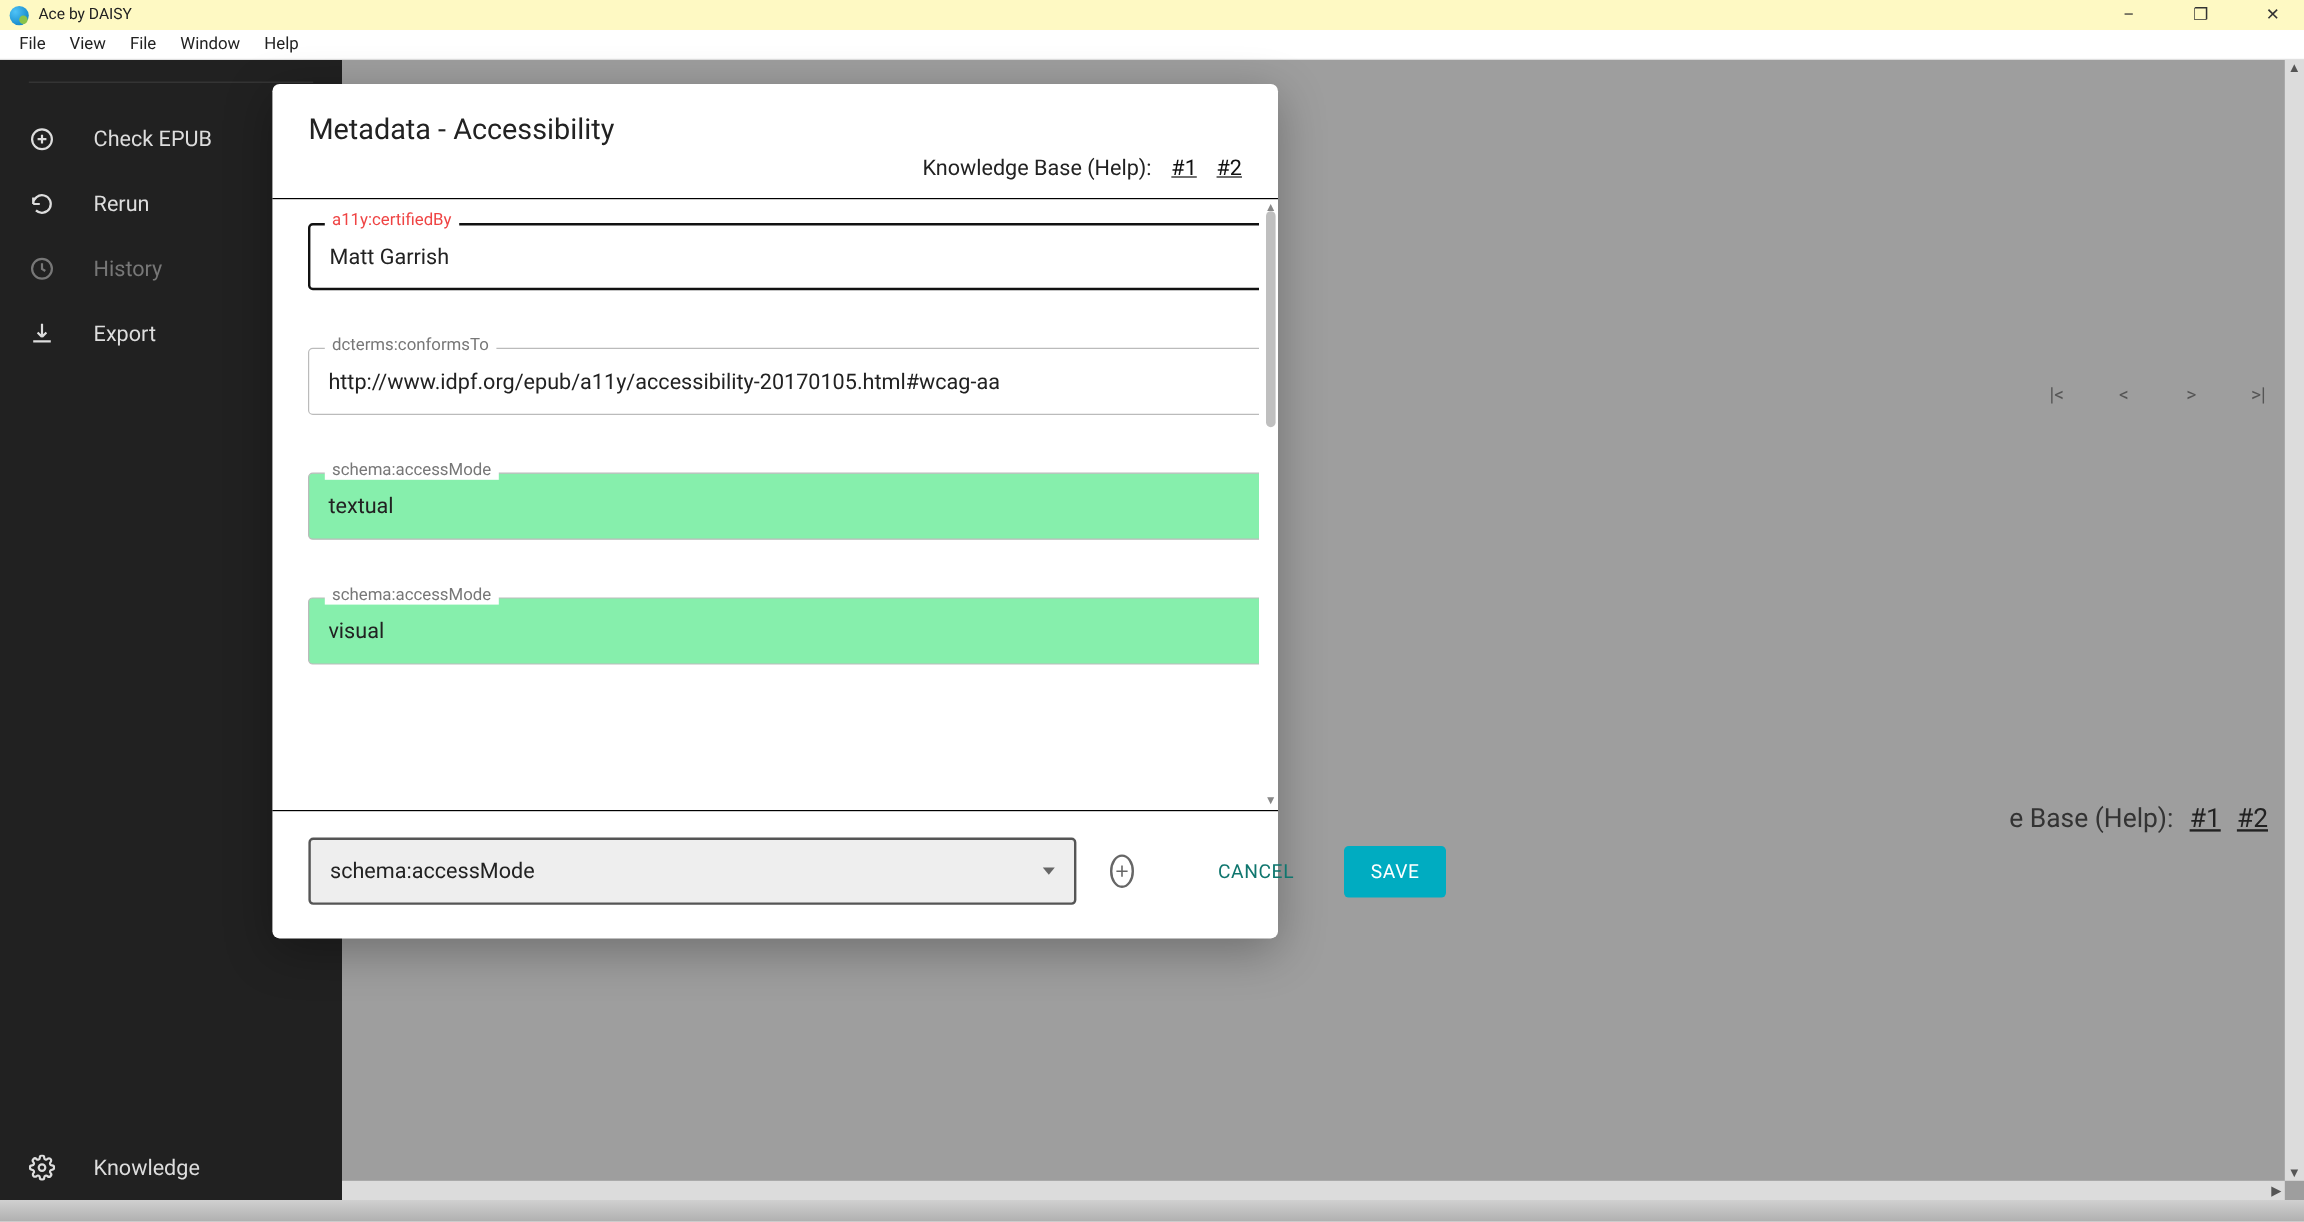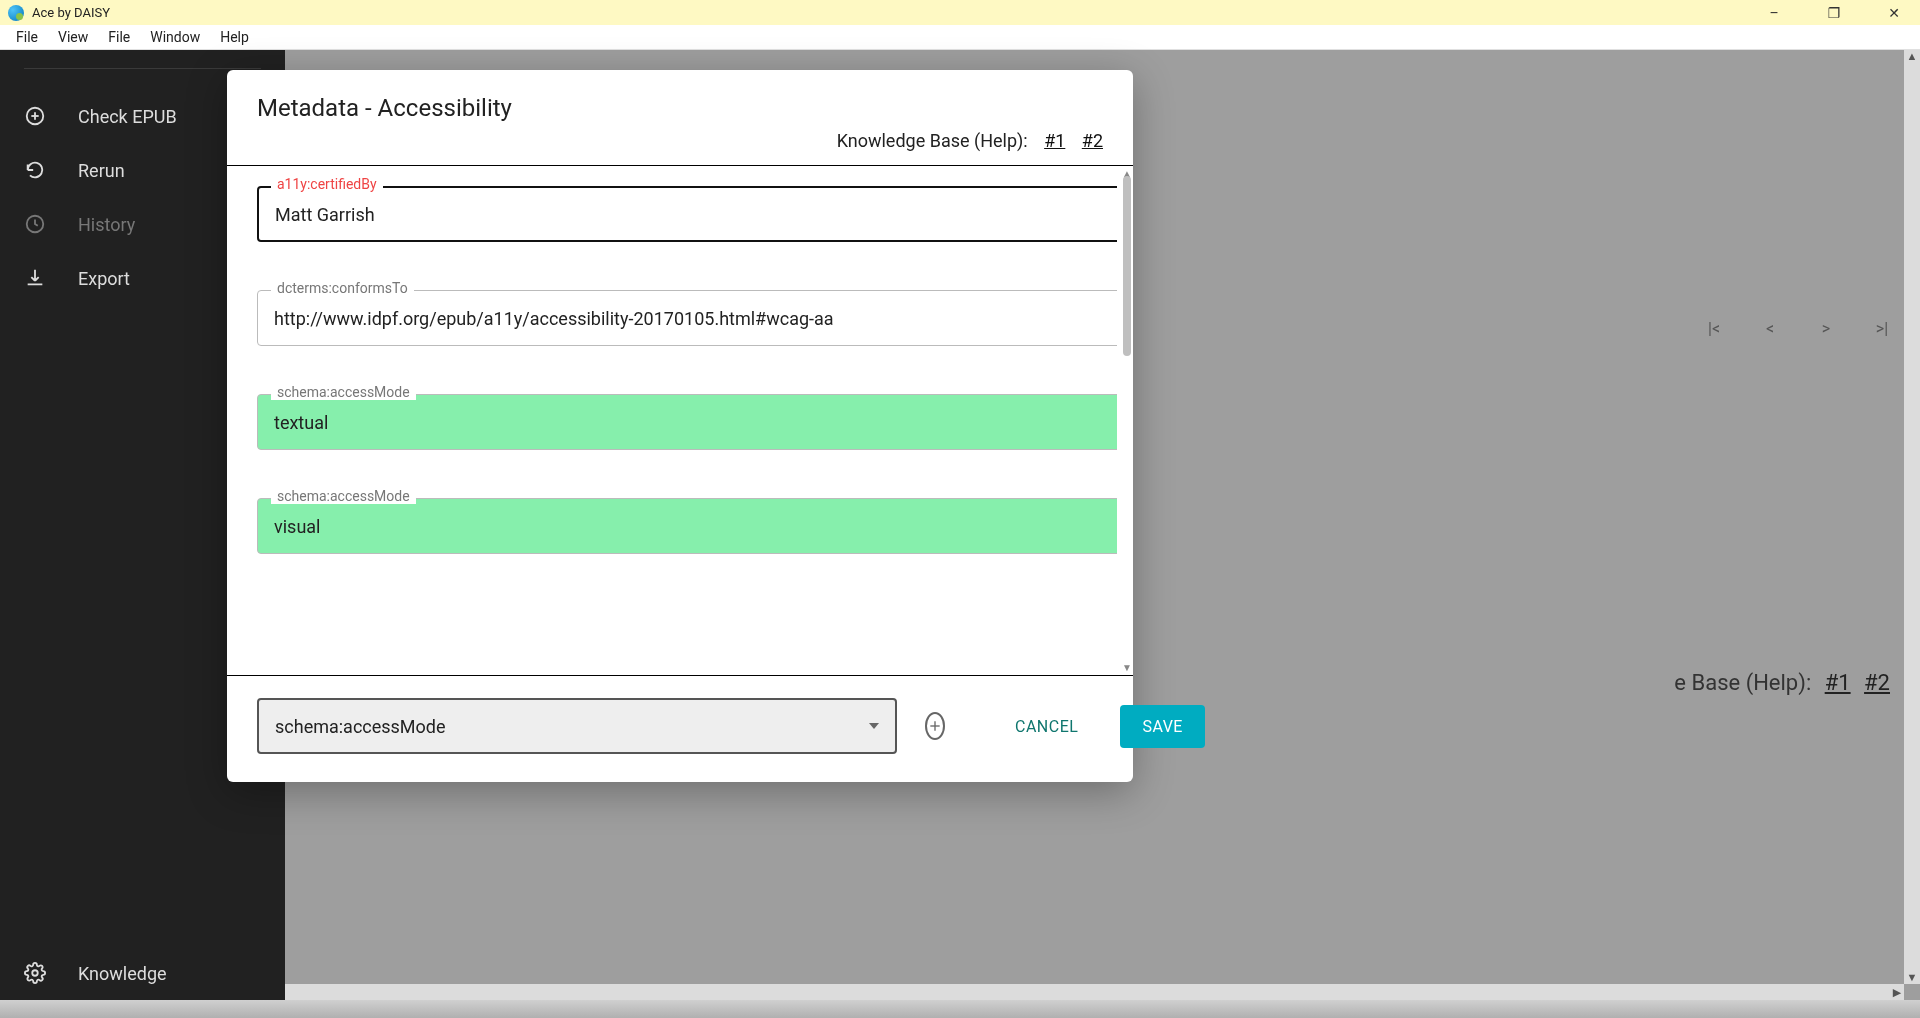--- a/index.html
+++ b/index.html
@@ -33,21 +33,21 @@
 .content-bg .pagination .pg-btn { width: 36px; height: 36px; display: flex; align-items: center; justify-content: center; border-radius: 50%; }
 .content-bg .kb-bg { position: absolute; top: 620px; right: 30px; color: #333; font-size: 22px; }
 .content-bg .kb-bg a { color: #222; text-decoration: underline; margin-left: 8px; }
 .content-bg .hscroll { position: absolute; bottom: 0; left: 0; right: 16px; height: 16px; background: #dcdcdc; display: flex; align-items: center; }
 .content-bg .hscroll .arrow-r { margin-left: auto; width: 14px; text-align: center; color: #555; font-size: 11px; }
 .content-bg .vscroll { position: absolute; top: 0; right: 0; bottom: 16px; width: 16px; background: #dcdcdc; display: flex; flex-direction: column; }
 .content-bg .vscroll .arrow-u { width: 16px; text-align: center; color: #555; font-size: 11px; }
 .content-bg .vscroll .arrow-d { margin-top: auto; width: 16px; text-align: center; color: #555; font-size: 11px; }
 
 
-.modal { position: absolute; top: 70px; left: 227px; width: 906px; height: 712px; background: #fff; border-radius: 6px; box-shadow: 0 10px 40px rgba(0,0,0,0.3); display: flex; flex-direction: column; }
+.modal { position: absolute; top: 70px; left: 227px; width: 838px; height: 712px; background: #fff; border-radius: 6px; box-shadow: 0 10px 40px rgba(0,0,0,0.3); display: flex; flex-direction: column; }
 .modal-header { padding: 24px 30px 14px 30px; }
 .modal-title { font-size: 24px; font-weight: 400; color: #222; }
 .modal-kb { text-align: right; margin-top: 8px; font-size: 18px; color: #222; }
 .modal-kb a { color: #111; text-decoration: underline; margin-left: 12px; }
 .modal-divider { height: 1px; background: #000; margin: 0; }
 
 .modal-body { flex: 1; position: relative; overflow: hidden; }
 .modal-scroll { position: absolute; inset: 0 16px 0 30px; overflow-y: auto; padding: 20px 10px 20px 0; }
 .modal-scroll::-webkit-scrollbar { width: 16px; }
 .modal-scroll-track { position: absolute; right: 0; top: 8px; bottom: 8px; width: 12px; background: transparent; }

